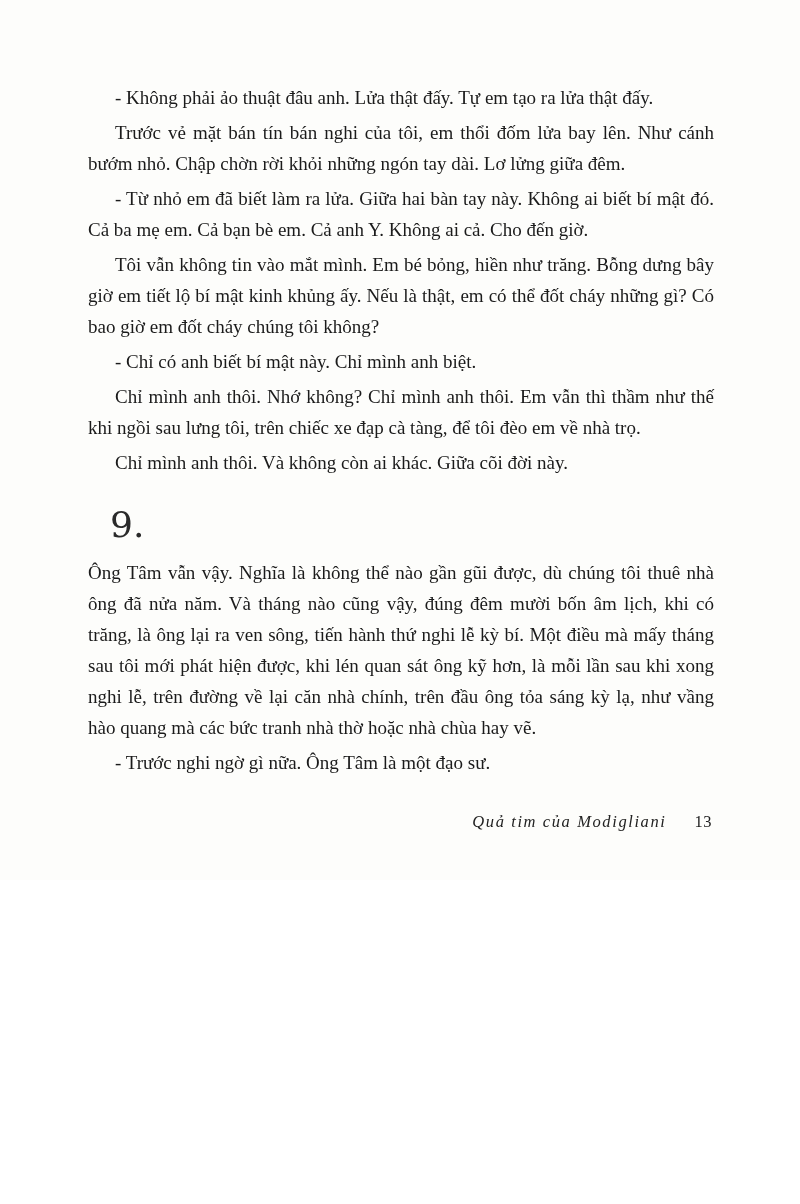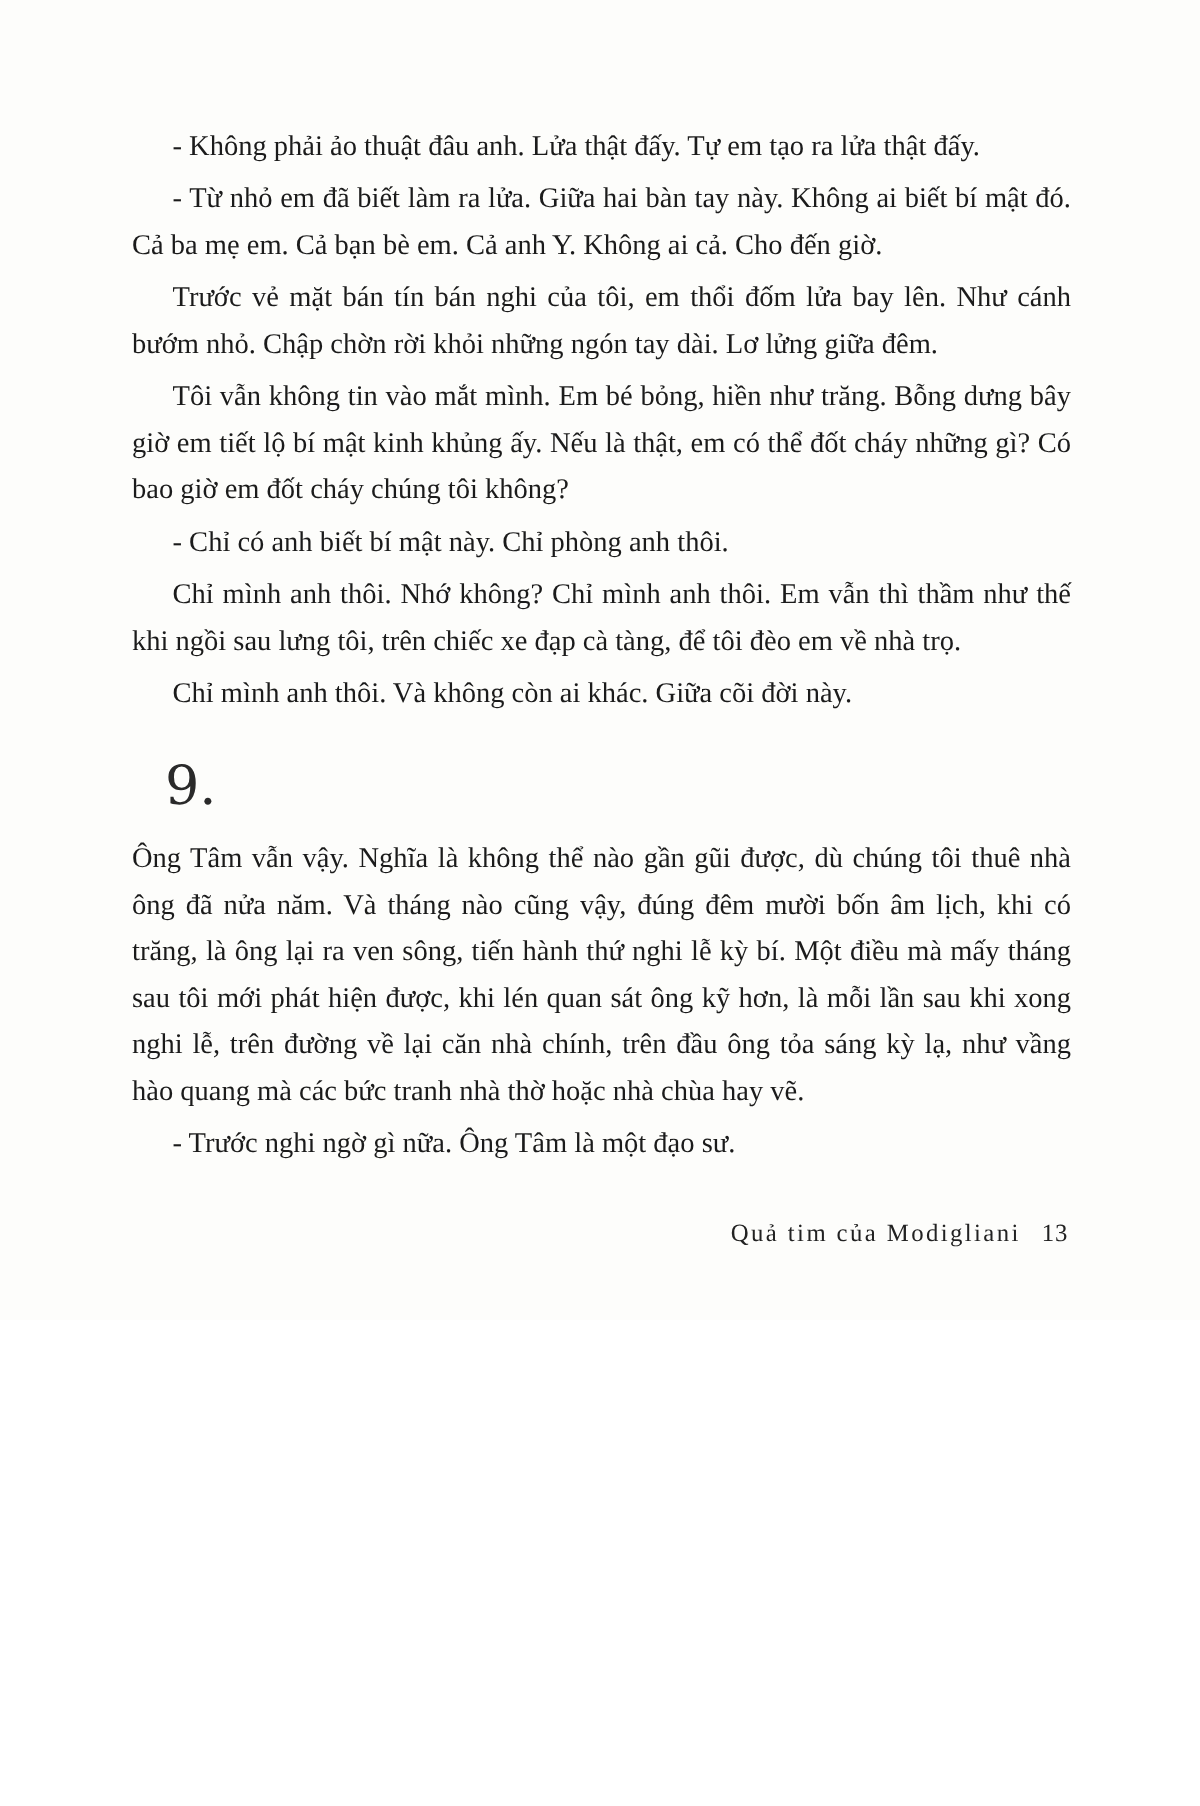--- a/index.html
+++ b/index.html
@@ -44,42 +44,43 @@
   .footer {
     position: absolute;
     right: 88px;
     bottom: 48px;
     font-size: 16.5px;
     color: #222;
     white-space: nowrap;
   }
 
   .footer .running-title {
+    font-style: italic;
     letter-spacing: 1.6px;
-    margin-right: 14px;
+    margin-right: 28px;
   }
 
   .footer .page-num {
     font-style: normal;
     letter-spacing: 0.5px;
     text-align: right;
   }
 </style>
 </head>
 <body>
 
 <div class="page">
 
   <div class="text-column">
 
     <p class="para">- Không phải ảo thuật đâu anh. Lửa thật đấy. Tự em tạo ra lửa thật đấy.</p>
+    <p class="para">Trước vẻ mặt bán tín bán nghi của tôi, em thổi đốm lửa bay lên. Như cánh bướm nhỏ. Chập chờn rời khỏi những ngón tay dài. Lơ lửng giữa đêm.</p>
     <p class="para">- Từ nhỏ em đã biết làm ra lửa. Giữa hai bàn tay này. Không ai biết bí mật đó. Cả ba mẹ em. Cả bạn bè em. Cả anh Y. Không ai cả. Cho đến giờ.</p>
-    <p class="para">Trước vẻ mặt bán tín bán nghi của tôi, em thổi đốm lửa bay lên. Như cánh bướm nhỏ. Chập chờn rời khỏi những ngón tay dài. Lơ lửng giữa đêm.</p>
     <p class="para">Tôi vẫn không tin vào mắt mình. Em bé bỏng, hiền như trăng. Bỗng dưng bây giờ em tiết lộ bí mật kinh khủng ấy. Nếu là thật, em có thể đốt cháy những gì? Có bao giờ em đốt cháy chúng tôi không?</p>
-    <p class="para">- Chỉ có anh biết bí mật này. Chỉ phòng anh thôi.</p>
+    <p class="para">- Chỉ có anh biết bí mật này. Chỉ mình anh biệt.</p>
     <p class="para">Chỉ mình anh thôi. Nhớ không? Chỉ mình anh thôi. Em vẫn thì thầm như thế khi ngồi sau lưng tôi, trên chiếc xe đạp cà tàng, để tôi đèo em về nhà trọ.</p>
     <p class="para">Chỉ mình anh thôi. Và không còn ai khác. Giữa cõi đời này.</p>
 
     <div class="section-heading">9.</div>
 
     <p class="para no-indent">Ông Tâm vẫn vậy. Nghĩa là không thể nào gần gũi được, dù chúng tôi thuê nhà ông đã nửa năm. Và tháng nào cũng vậy, đúng đêm mười bốn âm lịch, khi có trăng, là ông lại ra ven sông, tiến hành thứ nghi lễ kỳ bí. Một điều mà mấy tháng sau tôi mới phát hiện được, khi lén quan sát ông kỹ hơn, là mỗi lần sau khi xong nghi lễ, trên đường về lại căn nhà chính, trên đầu ông tỏa sáng kỳ lạ, như vầng hào quang mà các bức tranh nhà thờ hoặc nhà chùa hay vẽ.</p>
     <p class="para">- Trước nghi ngờ gì nữa. Ông Tâm là một đạo sư.</p>
 
   </div>
 

